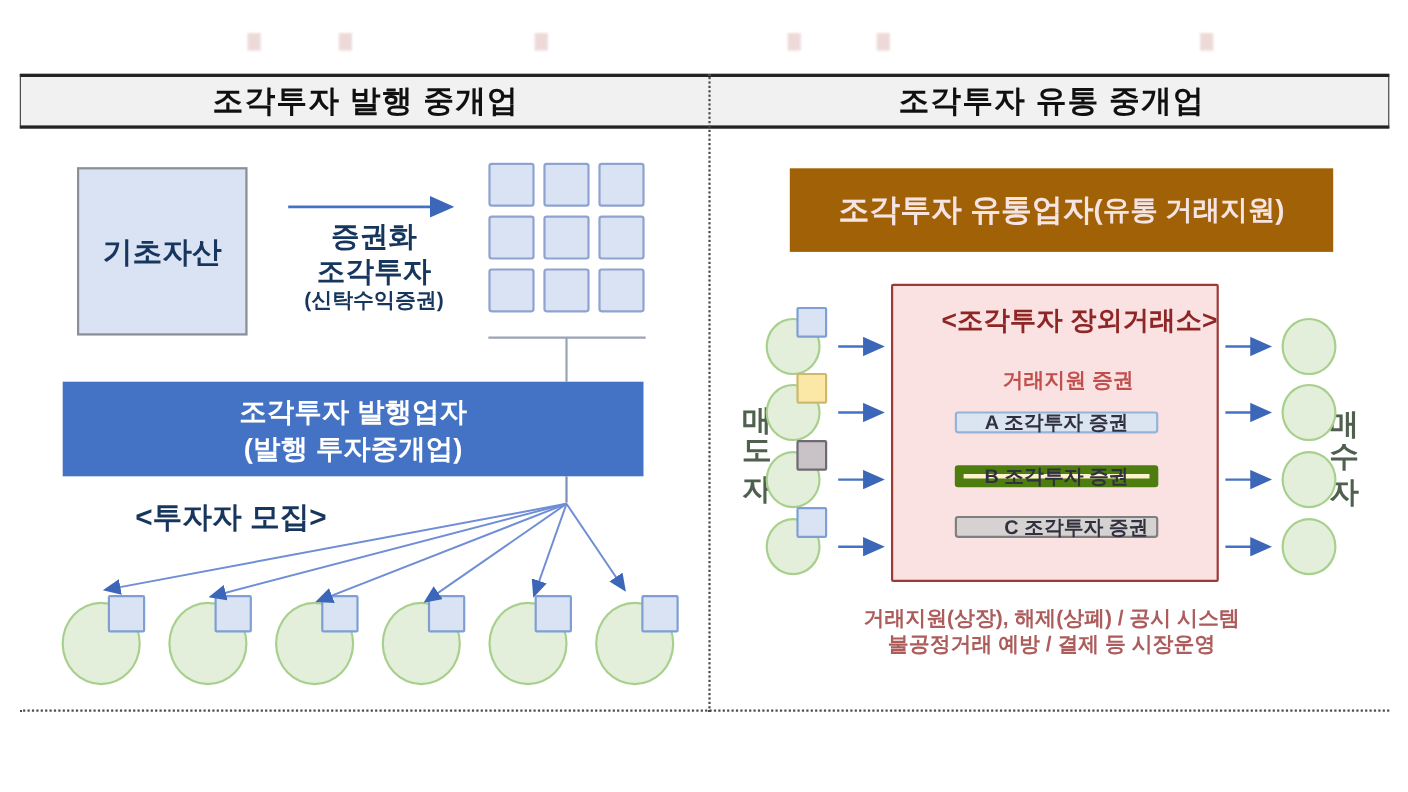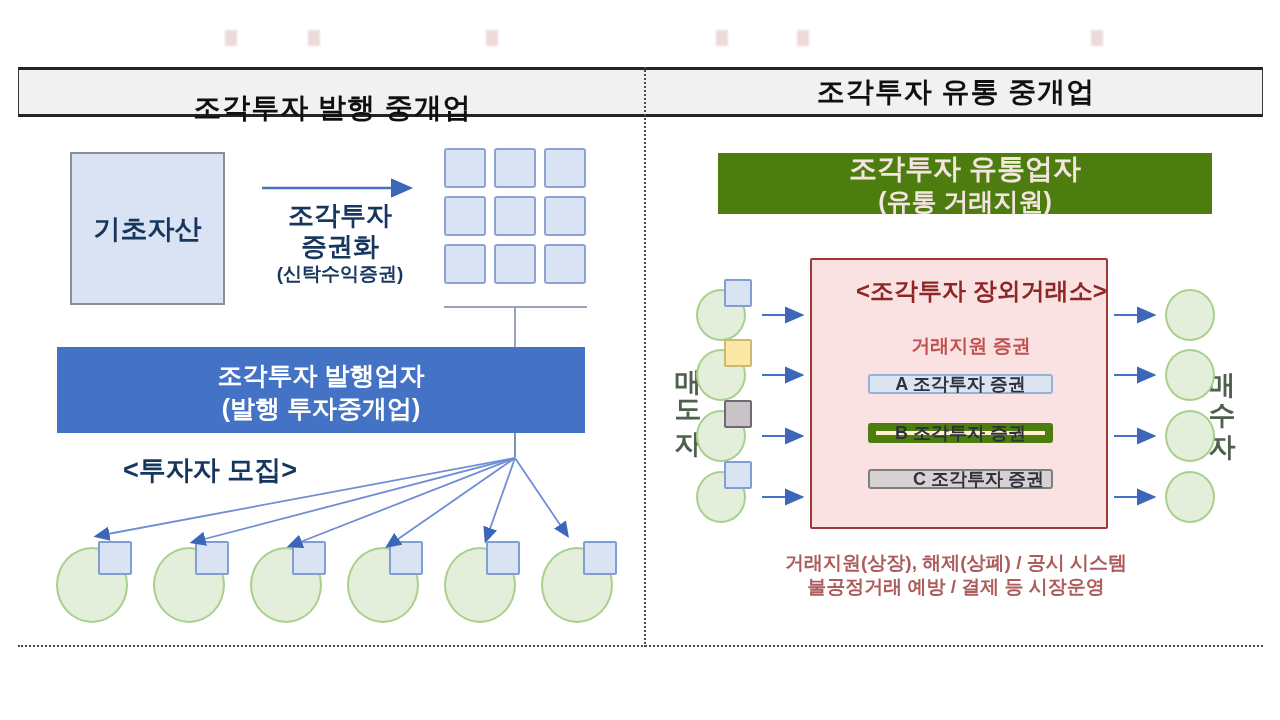--- a/index.html
+++ b/index.html
@@ -11,21 +11,21 @@
   .header-band {
     position:absolute; left:18px; top:67px; width:1245px; height:50px;
     background:#f1f1f1;
     border-top:3px solid #242424; border-bottom:3px solid #242424;
     border-left:1px solid #3a3a3a; border-right:1px solid #3a3a3a;
   }
   .header-title {
     position:absolute; top:0; height:44px; display:flex; align-items:center; justify-content:center;
     font-size:28px; font-weight:bold; color:#101010; letter-spacing:1px; white-space:nowrap;
   }
-  .header-title.left  { left:0;     width:627px;margin-top:16px; }
+  .header-title.left  { left:0;     width:627px; }
   .header-title.right { left:630px; width:614px; }
 
   
   .divider-v { position:absolute; left:644px; top:67px; height:580px; width:0; border-left:2px dotted #4a4a4a; }
   .divider-b { position:absolute; left:18px; top:645px; width:1245px; height:0; border-top:2px dotted #4a4a4a; }
 
   
   .ghost { position:absolute; top:30px; height:16px; width:12px; opacity:.18; filter:blur(1px); background:#a03a30; }
 
   
@@ -59,23 +59,23 @@
   }
 
   .investor { position:absolute; top:547px; width:72px; height:76px; }
   .investor .circle { position:absolute; left:0; top:0; width:72px; height:76px; border-radius:50%;
     background:#e3efda; border:2px solid #a8d08d; }
   .investor .token { position:absolute; left:42px; top:-6px; width:34px; height:34px;
     background:#dae3f3; border:2px solid #7f9fd4; border-radius:2px; }
 
   
   .distributor-box {
-    position:absolute; left:718px; top:153px; width:494px; height:61px;
-    background:#4d7c0f; color:#f6e4e3; text-align:center;
-    display:flex; flex-direction:column; align-items:center; justify-content:center; font-weight:bold;
+    position:absolute; left:718px; top:153px; width:494px; height:76px;
+    background:#a16207; color:#f6e4e3; text-align:center;
+    display:flex; flex-direction:row; align-items:center; justify-content:center; font-weight:bold;
   }
   .distributor-box .l1 { font-size:28px; line-height:34px; }
   .distributor-box .l2 { font-size:25px; line-height:30px; }
 
   .exchange-box {
     position:absolute; left:810px; top:258px; width:298px; height:271px;
     background:#fbe2e2; border:2px solid #9c3a38; border-radius:2px;
   }
   .exchange-title { position:absolute; left:0; top:15px; width:100%; text-align:center;
     font-size:24px; font-weight:bold; color:#8f2626; white-space:nowrap;padding-left:44px; }
@@ -130,22 +130,22 @@
   </div>
 
   <div class="divider-v"></div>
   <div class="divider-b"></div>
 
   <div class="asset-box">
     <span>기초자산</span>
   </div>
 
   <div class="securitize-label">
+    <div>증권화</div>
     <div>조각투자</div>
-    <div>증권화</div>
     <div class="note">(신탁수익증권)</div>
   </div>
 
   <div class="grid-3x3">
     <div class="grid-cell"></div>
     <div class="grid-cell"></div>
     <div class="grid-cell"></div>
     <div class="grid-cell"></div>
     <div class="grid-cell"></div>
     <div class="grid-cell"></div>

